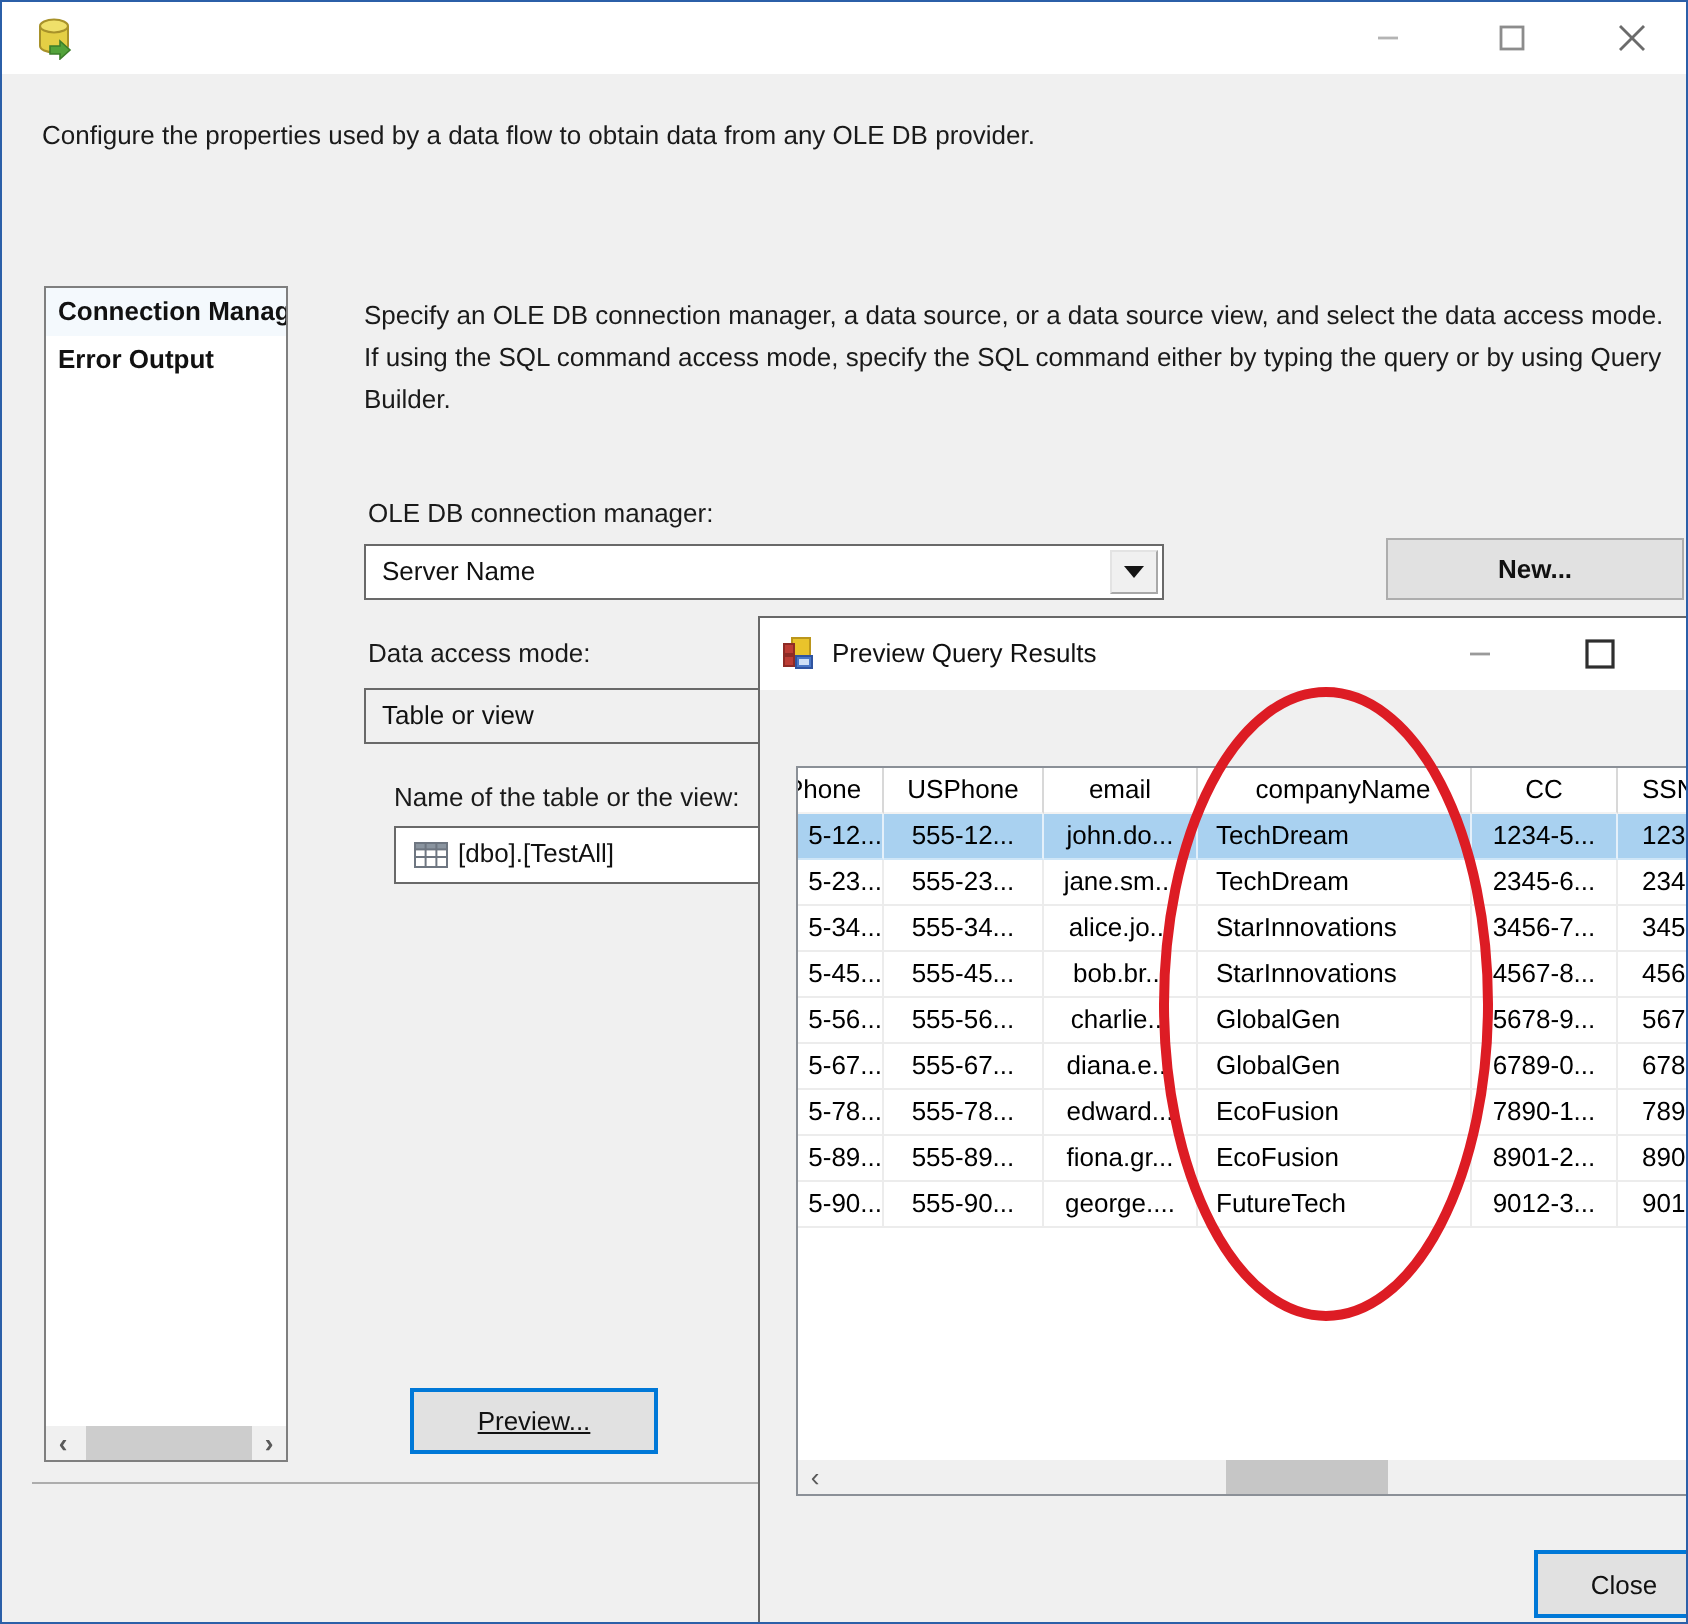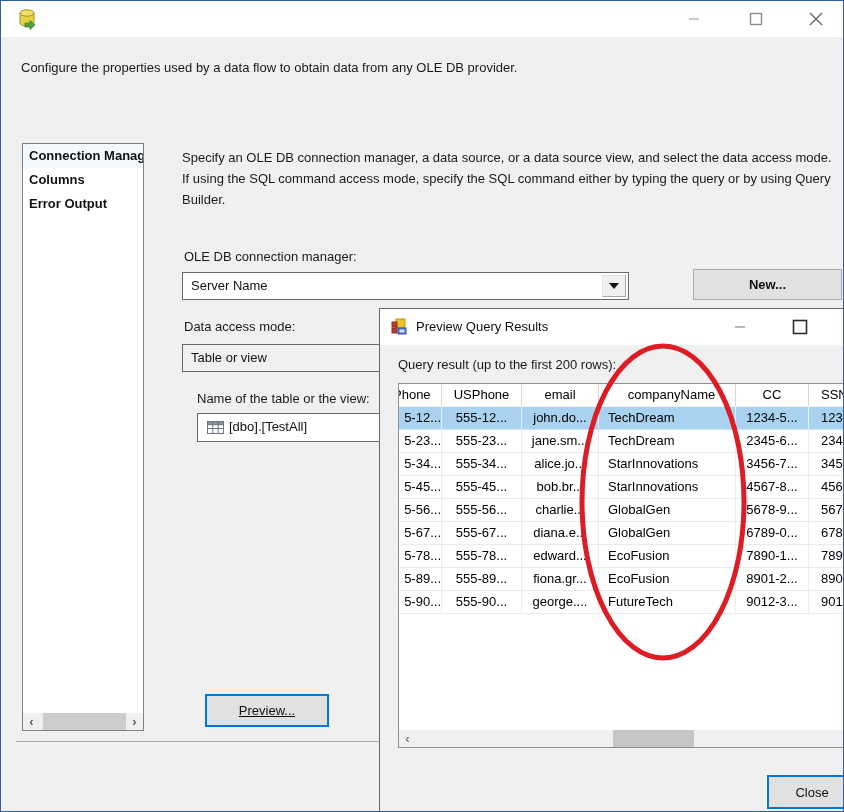--- a/index.html
+++ b/index.html
@@ -98,34 +98,33 @@
             <line x1="13" y1="1" x2="1" y2="13" stroke="#6b6b6b" stroke-width="1.4"></line>
           </svg>
       </div>
     </div>
 
     <div class="desc">Configure the properties used by a data flow to obtain data from any OLE DB provider.</div>
 
     <div class="nav-list">
       <div id="nav-items">
           <div class="nav-item sel">Connection Manager</div>
-          <div class="nav-item">Columns</div>
           <div class="nav-item">Error Output</div>
         </div>
       <div class="nav-hscroll">
         <div class="sb-arrow">‹</div>
         <div class="nav-thumb" style="left:20px;"></div>
         <div class="sb-arrow nav-right">›</div>
       </div>
     </div>
 
     <div class="instructions">Specify an OLE DB connection manager, a data source, or a data source view, and select the data access mode. If using the SQL command access mode, specify the SQL command either by typing the query or by using Query Builder.</div>
 
     <div class="fld-label" style="left:183px;top:248px;">OLE DB connection manager:</div>
-    <div class="combo" style="left:181px;top:271px;width:447px;">
+    <div class="combo" style="left:181px;top:271px;width:400px;">
       <span class="cv">Server Name</span>
       <div class="combo-arrow-btn">
           <div class="tri-down"></div>
         </div>
     </div>
     <div class="btn" style="left:692px;top:268px;width:149px;height:31px;font-weight:bold;">New...</div>
 
     <div class="fld-label" style="left:183px;top:318px;">Data access mode:</div>
     <div class="combo" style="left:181px;top:343px;width:496px;background:#f0f0f0;">
       <span class="cv">Table or view</span>
@@ -163,21 +162,20 @@
             <line x1="1" y1="6" x2="11" y2="6" stroke="#9a9a9a" stroke-width="1.4"></line>
           </svg>
       </div>
       <div class="pvbtn pvmax">
         <svg width="16" height="16">
             <rect x="1.5" y="1.5" width="13" height="13" fill="none" stroke="#2e2e2e" stroke-width="1.6"></rect>
           </svg>
       </div>
     </div>
 
-    <div class="qr-label">Query result (up to the first 200 rows):</div>
 
     <div id="grid">
       <div class="g-row g-head" id="grid-header"><span class="g-cell c0" style="width: 43px;">Phone</span><span class="g-cell c1" style="width: 80px;">USPhone</span><span class="g-cell c2" style="width: 77px;">email</span><span class="g-cell c3" style="width: 137px;">companyName</span><span class="g-cell c4" style="width: 73px;">CC</span><span class="g-cell c5" style="width: 86px;">SSN</span></div>
       <div id="grid-body">
           <div class="g-row sel"><span class="g-cell c0" style="width: 43px;">5-12...</span><span class="g-cell c1" style="width: 80px;">555-12...</span><span class="g-cell c2" style="width: 77px;">john.do...</span><span class="g-cell c3" style="width: 137px;">TechDream</span><span class="g-cell c4" style="width: 73px;">1234-5...</span><span class="g-cell c5" style="width: 86px;">123-4</span></div>
           <div class="g-row"><span class="g-cell c0" style="width: 43px;">5-23...</span><span class="g-cell c1" style="width: 80px;">555-23...</span><span class="g-cell c2" style="width: 77px;">jane.sm...</span><span class="g-cell c3" style="width: 137px;">TechDream</span><span class="g-cell c4" style="width: 73px;">2345-6...</span><span class="g-cell c5" style="width: 86px;">234-5</span></div>
           <div class="g-row"><span class="g-cell c0" style="width: 43px;">5-34...</span><span class="g-cell c1" style="width: 80px;">555-34...</span><span class="g-cell c2" style="width: 77px;">alice.jo...</span><span class="g-cell c3" style="width: 137px;">StarInnovations</span><span class="g-cell c4" style="width: 73px;">3456-7...</span><span class="g-cell c5" style="width: 86px;">345-6</span></div>
           <div class="g-row"><span class="g-cell c0" style="width: 43px;">5-45...</span><span class="g-cell c1" style="width: 80px;">555-45...</span><span class="g-cell c2" style="width: 77px;">bob.br...</span><span class="g-cell c3" style="width: 137px;">StarInnovations</span><span class="g-cell c4" style="width: 73px;">4567-8...</span><span class="g-cell c5" style="width: 86px;">456-7</span></div>
           <div class="g-row"><span class="g-cell c0" style="width: 43px;">5-56...</span><span class="g-cell c1" style="width: 80px;">555-56...</span><span class="g-cell c2" style="width: 77px;">charlie...</span><span class="g-cell c3" style="width: 137px;">GlobalGen</span><span class="g-cell c4" style="width: 73px;">5678-9...</span><span class="g-cell c5" style="width: 86px;">567-8</span></div>
           <div class="g-row"><span class="g-cell c0" style="width: 43px;">5-67...</span><span class="g-cell c1" style="width: 80px;">555-67...</span><span class="g-cell c2" style="width: 77px;">diana.e...</span><span class="g-cell c3" style="width: 137px;">GlobalGen</span><span class="g-cell c4" style="width: 73px;">6789-0...</span><span class="g-cell c5" style="width: 86px;">678-9</span></div>

